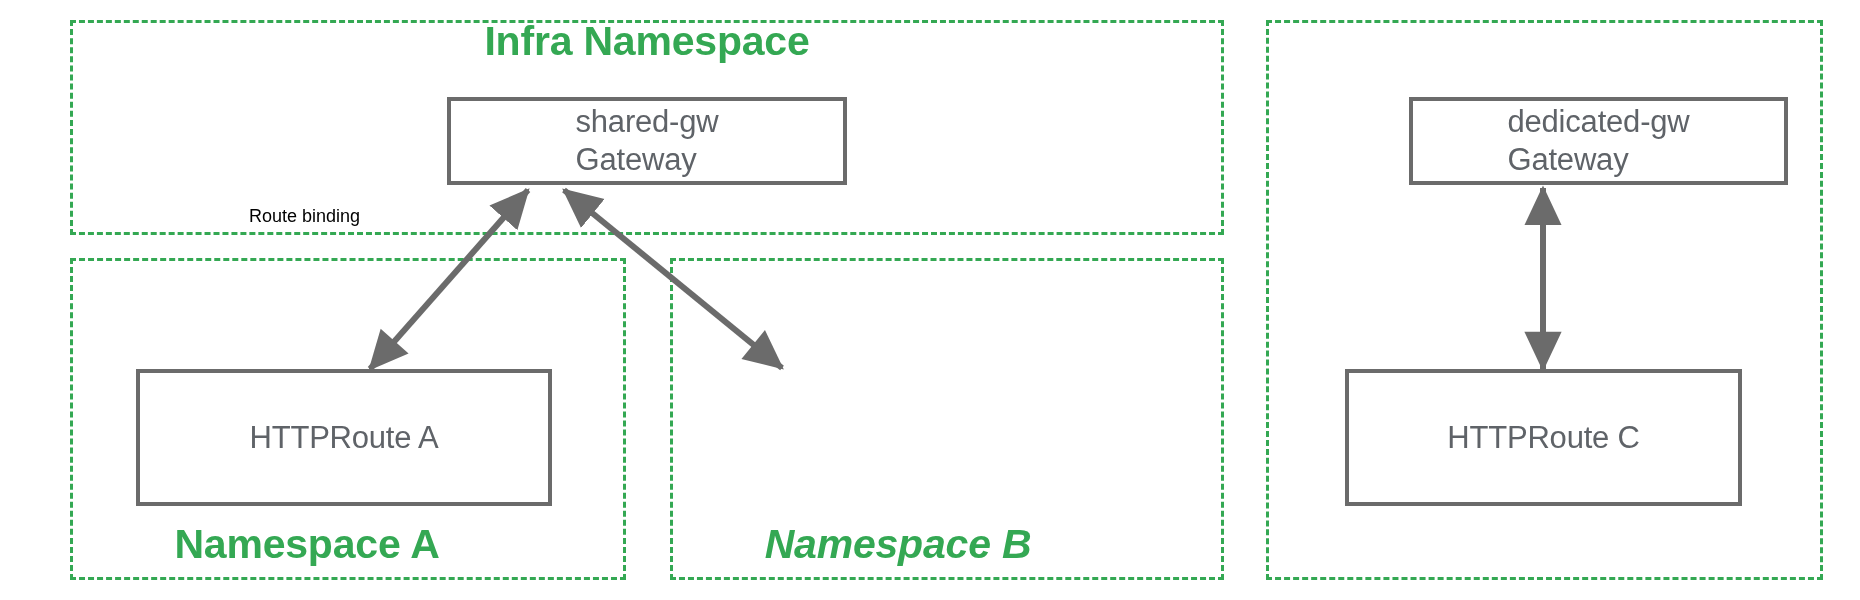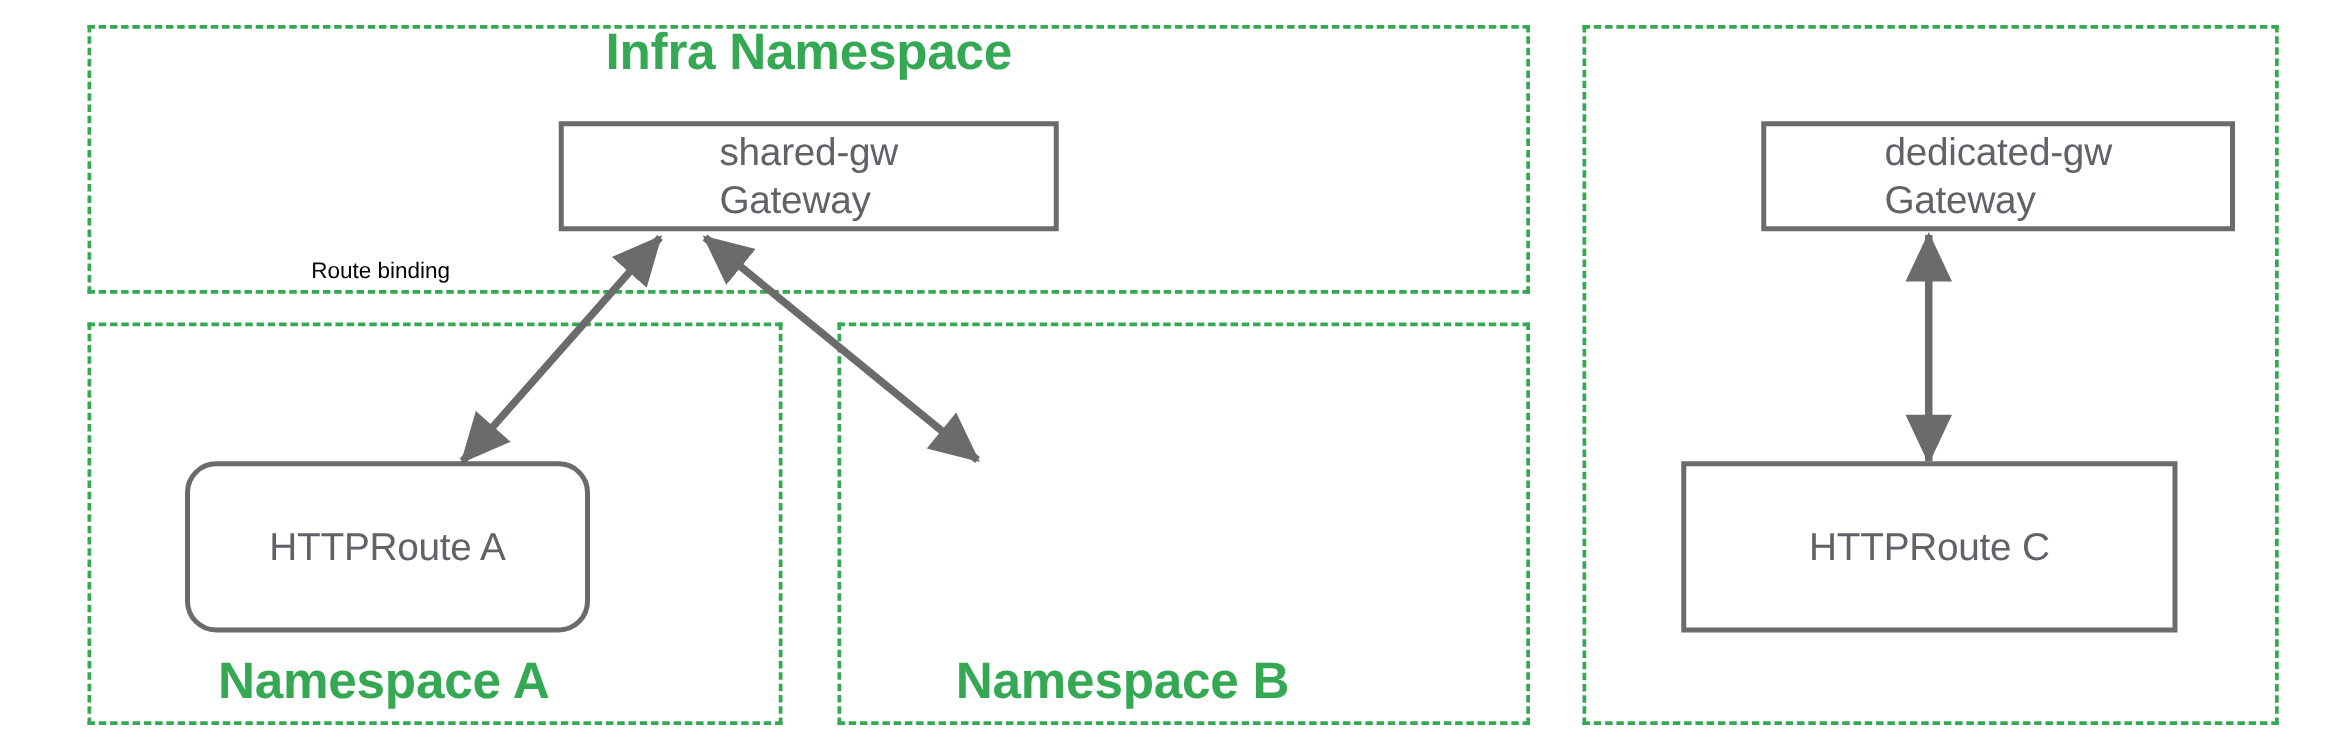--- a/index.html
+++ b/index.html
@@ -73,21 +73,21 @@
 
 <div id="stage">
 
   <div class="ns" style="left:70px; top:20px; width:1154px; height:215px;"></div>
   <div class="ns-label" style="left:647px; top:24px;">Infra Namespace</div>
 
   <div class="ns" style="left:70px; top:258px; width:556px; height:322px;"></div>
   <div class="ns-label" style="left:307px; top:527px;">Namespace A</div>
 
   <div class="ns" style="left:670px; top:258px; width:554px; height:322px;"></div>
-  <div class="ns-label" style="left:898px; top:527px;">Namespace B</div>
+  <div class="ns-label" style="left:898px; top:527px;font-style:italic;">Namespace B</div>
 
   <div class="ns" style="left:1266px; top:20px; width:557px; height:560px;"></div>
 
   <svg class="edges" viewBox="0 0 1860 600" xmlns="http://www.w3.org/2000/svg">
     <defs>
       <marker id="arrow-end" markerWidth="7" markerHeight="7" refX="6.2" refY="3.5" orient="auto" markerUnits="strokeWidth">
         <path d="M0,0.4 L6.6,3.5 L0,6.6 z" fill="#6b6b6b"></path>
       </marker>
       <marker id="arrow-start" markerWidth="7" markerHeight="7" refX="0.4" refY="3.5" orient="auto" markerUnits="strokeWidth">
         <path d="M6.6,0.4 L0,3.5 L6.6,6.6 z" fill="#6b6b6b"></path>
@@ -111,18 +111,18 @@
   </svg>
 
   <div class="edge-label" style="left:249px; top:201px;">Route binding</div>
 
   <div class="node" style="left:447px; top:97px; width:400px; height:88px;">shared-gw
 Gateway</div>
 
   <div class="node" style="left:1409px; top:97px; width:379px; height:88px;">dedicated-gw
 Gateway</div>
 
-  <div class="node" style="left:148px; top:369px; width:324px; height:137px;border-radius:25px;">HTTPRoute A</div>
+  <div class="node" style="left:136px; top:369px; width:416px; height:137px;">HTTPRoute A</div>
 
 
   <div class="node" style="left:1345px; top:369px; width:397px; height:137px;">HTTPRoute C</div>
 
 </div>
 
 </body></html>

